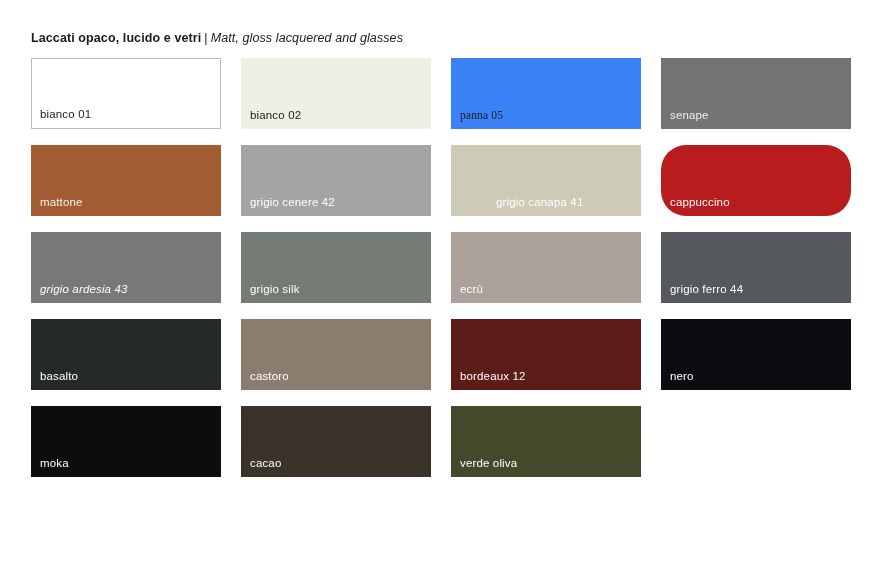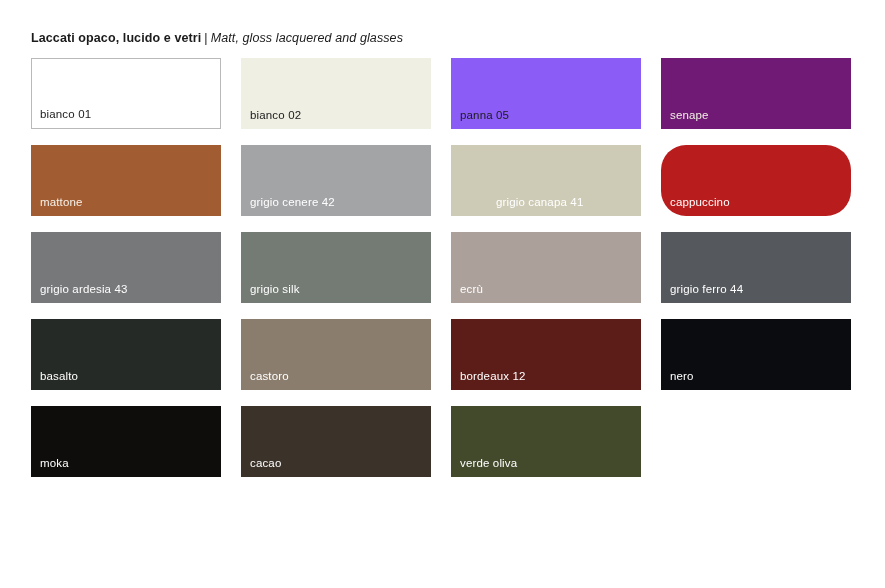--- a/index.html
+++ b/index.html
@@ -86,40 +86,40 @@
     <span class="it">Laccati opaco, lucido e vetri</span><span class="sep">|</span><span class="en">Matt, gloss lacquered and glasses</span>
   </div>
 
   <div class="grid" id="swatch-grid">
       <div class="swatch bordered" style="background: rgb(255, 255, 255);">
         <span class="label" style="color: rgb(27, 27, 27);">bianco 01</span>
       </div>
       <div class="swatch" style="background: rgb(240, 239, 228);">
         <span class="label" style="color: rgb(27, 27, 27);">bianco 02</span>
       </div>
-      <div class="swatch" style="background: #8b5cf6;">
+      <div class="swatch" style="background: #3b82f6; font-family: Liberation Serif, serif;">
         <span class="label" style="color: rgb(27, 27, 27);">panna 05</span>
       </div>
-      <div class="swatch" style="background: #701a75;">
+      <div class="swatch" style="background: #737373;">
         <span class="label" style="color: rgb(242, 239, 228);">senape</span>
       </div>
       <div class="swatch" style="background: rgb(162, 92, 50);">
         <span class="label" style="color: rgb(247, 242, 233);">mattone</span>
       </div>
       <div class="swatch" style="background: rgb(163, 164, 166);">
         <span class="label" style="color: rgb(255, 255, 255);">grigio cenere 42</span>
       </div>
       <div class="swatch" style="background: rgb(205, 202, 181);">
         <span class="label" style="color: rgb(255, 255, 255); margin-left: 36px;">grigio canapa 41</span>
       </div>
       <div class="swatch" style="background: #b91c1c; border-radius: 25px;">
         <span class="label" style="color: rgb(255, 255, 255);">cappuccino</span>
       </div>
       <div class="swatch" style="background: rgb(119, 120, 122);">
-        <span class="label" style="color: rgb(255, 255, 255);">grigio ardesia 43</span>
+        <span class="label" style="color: rgb(255, 255, 255); font-style: italic;">grigio ardesia 43</span>
       </div>
       <div class="swatch" style="background: rgb(115, 123, 116);">
         <span class="label" style="color: rgb(255, 255, 255);">grigio silk</span>
       </div>
       <div class="swatch" style="background: rgb(171, 160, 154); padding-left: 16px;">
         <span class="label" style="color: rgb(255, 255, 255);">ecrù</span>
       </div>
       <div class="swatch" style="background: rgb(85, 88, 92);">
         <span class="label" style="color: rgb(255, 255, 255);">grigio ferro 44</span>
       </div>

